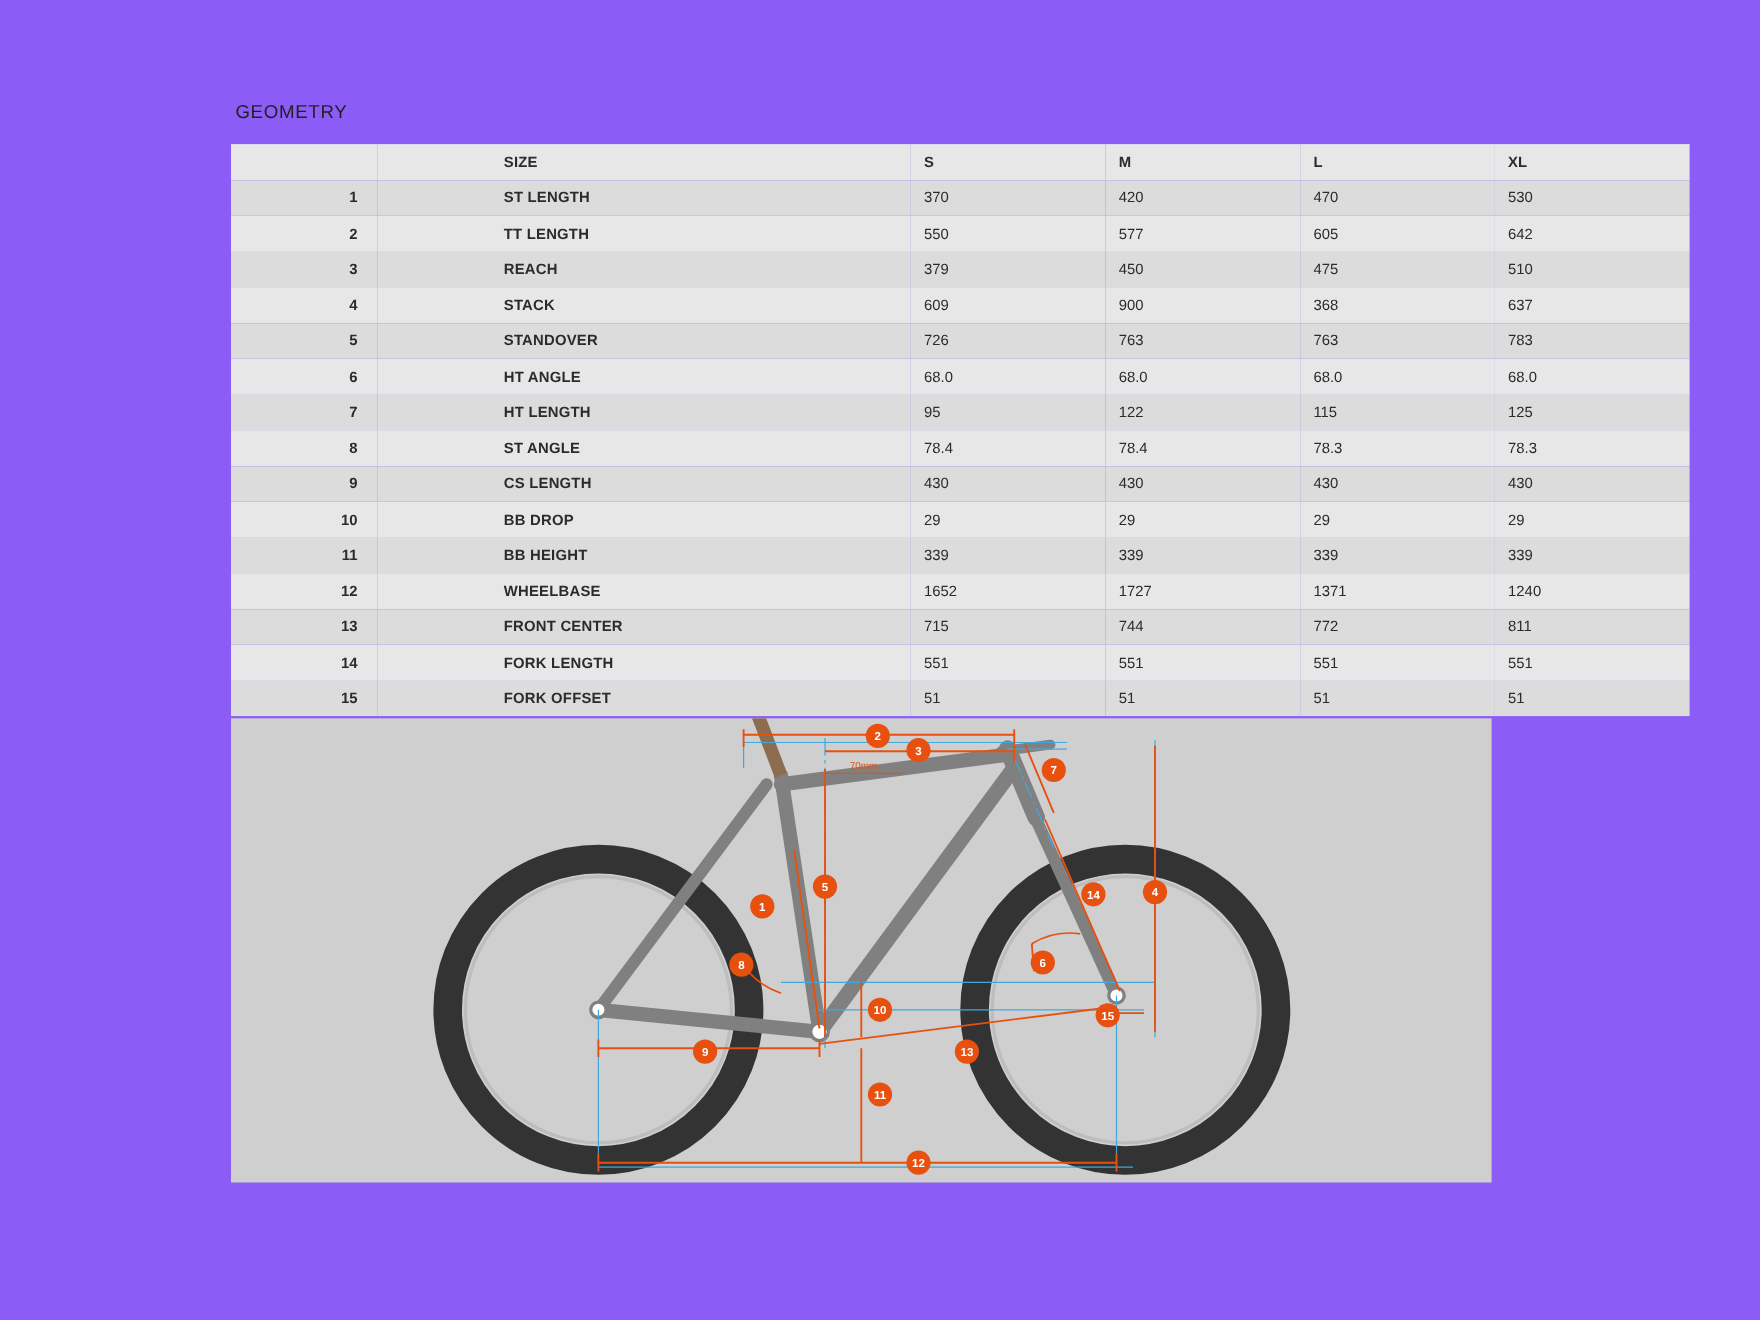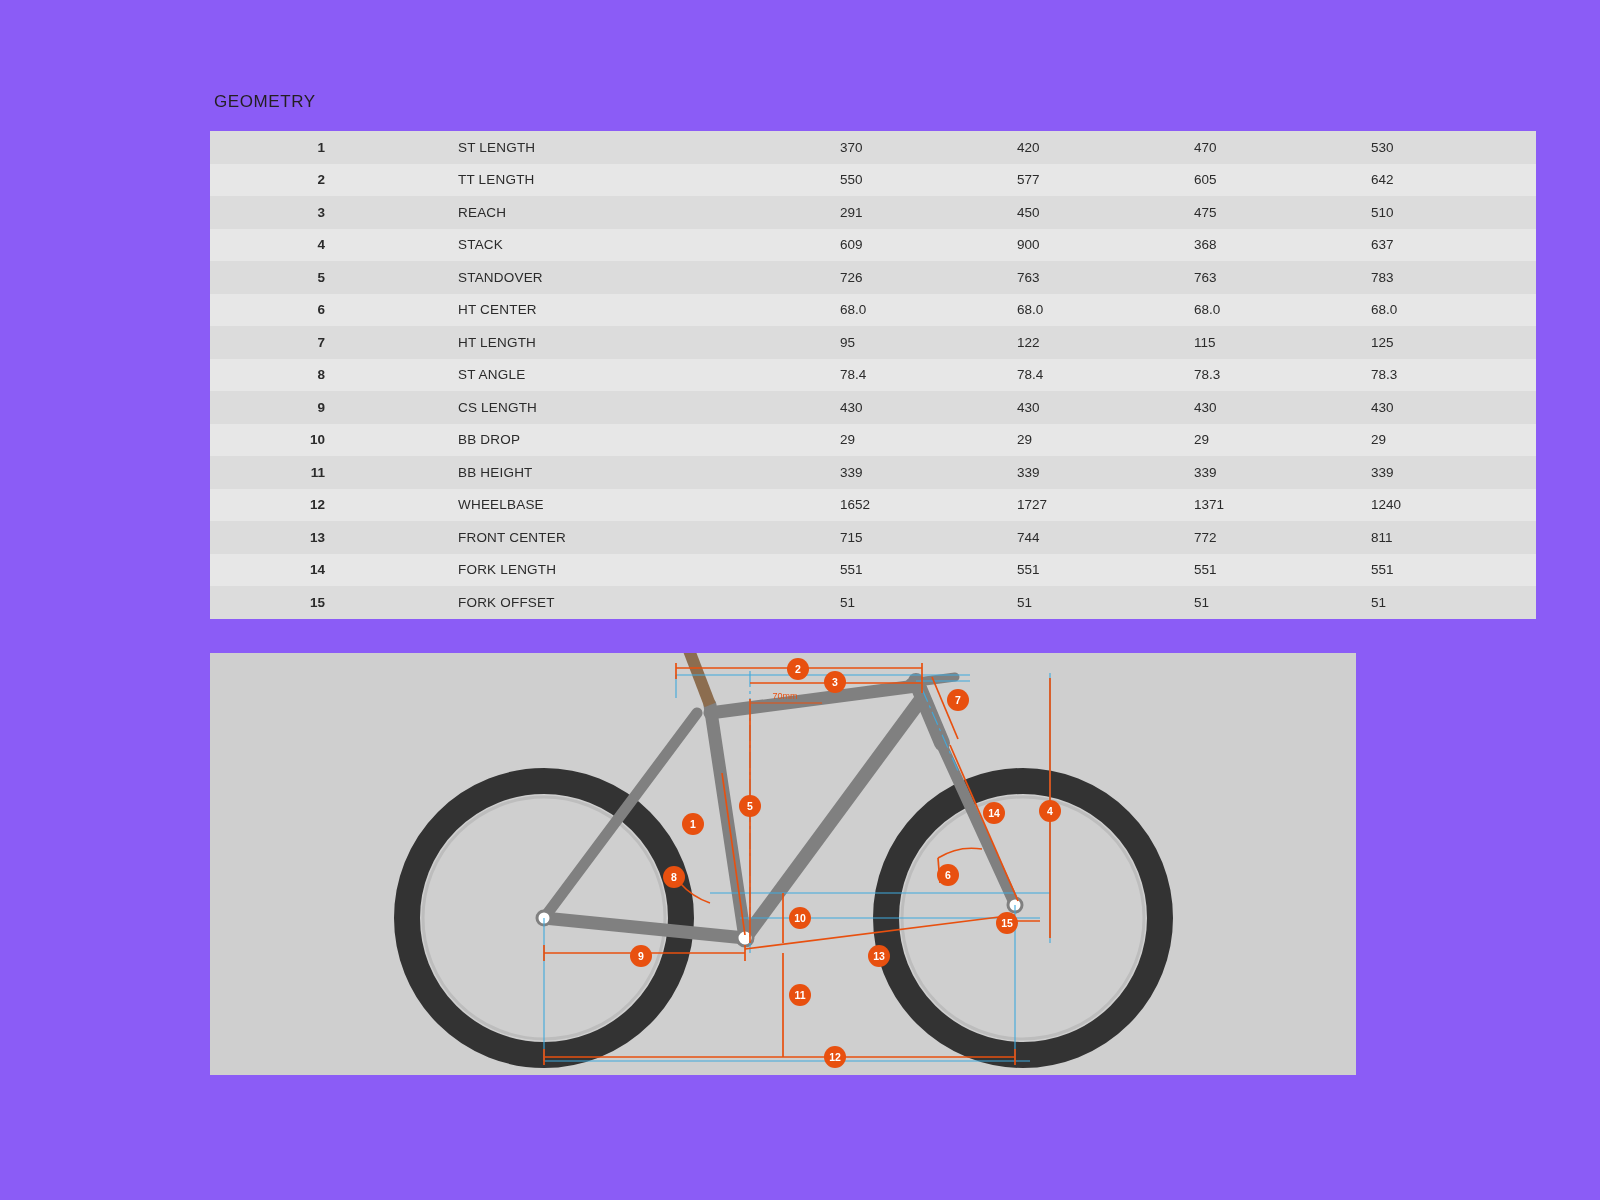--- a/index.html
+++ b/index.html
@@ -36,21 +36,21 @@
     table-layout: fixed;
   }
   table.geo td {
     height: 32.5px;
     padding: 0;
     font-size: 13.5px;
     color: #2b2b2b;
     vertical-align: middle;
   }
   .c-num { width: 115px; text-align: right; padding-right: 18px !important; font-weight: bold; font-size: 13.5px; color:#1a1a1a;}
-  .c-label { width: 370px; padding-left: 115px !important; font-weight: normal; font-size: 13.5px; letter-spacing: 0.2px; color:#1a1a1a;}
+  .c-label { width: 370px; padding-left: 115px !important; font-weight: bold; font-size: 13.5px; letter-spacing: 0.2px; color:#1a1a1a;}
   .c-val { width: 165px; padding-left: 12px !important; font-weight: normal; }
   .hdr td { font-weight: bold; font-size: 13.5px; color:#1a1a1a;}
   .row-a { background: #e7e7e7; }
   .row-b { background: #dcdcdc; }
 
   .diagram-wrap {
     position: absolute;
     left: 210px;
     top: 653px;
     width: 1146px;
@@ -62,41 +62,49 @@
 </style>
 </head>
 <body>
 
 <div id="page">
 
   <div class="title">GEOMETRY</div>
 
   <table class="geo">
     <tbody>
+      <tr class="row-a hdr">
+        <td class="c-num"></td>
+        <td class="c-label">SIZE</td>
+        <td class="c-val">S</td>
+        <td class="c-val">M</td>
+        <td class="c-val">L</td>
+        <td class="c-val">XL</td>
+      </tr>
 
       <tr class="row-b">
         <td class="c-num">1</td>
         <td class="c-label">ST LENGTH</td>
         <td class="c-val">370</td>
         <td class="c-val">420</td>
         <td class="c-val">470</td>
         <td class="c-val">530</td>
       </tr>
       <tr class="row-a">
         <td class="c-num">2</td>
         <td class="c-label">TT LENGTH</td>
         <td class="c-val">550</td>
         <td class="c-val">577</td>
         <td class="c-val">605</td>
         <td class="c-val">642</td>
       </tr>
       <tr class="row-b">
         <td class="c-num">3</td>
         <td class="c-label">REACH</td>
-        <td class="c-val">291</td>
+        <td class="c-val">379</td>
         <td class="c-val">450</td>
         <td class="c-val">475</td>
         <td class="c-val">510</td>
       </tr>
       <tr class="row-a">
         <td class="c-num">4</td>
         <td class="c-label">STACK</td>
         <td class="c-val">609</td>
         <td class="c-val">900</td>
         <td class="c-val">368</td>
@@ -105,21 +113,21 @@
       <tr class="row-b">
         <td class="c-num">5</td>
         <td class="c-label">STANDOVER</td>
         <td class="c-val">726</td>
         <td class="c-val">763</td>
         <td class="c-val">763</td>
         <td class="c-val">783</td>
       </tr>
       <tr class="row-a">
         <td class="c-num">6</td>
-        <td class="c-label">HT CENTER</td>
+        <td class="c-label">HT ANGLE</td>
         <td class="c-val">68.0</td>
         <td class="c-val">68.0</td>
         <td class="c-val">68.0</td>
         <td class="c-val">68.0</td>
       </tr>
       <tr class="row-b">
         <td class="c-num">7</td>
         <td class="c-label">HT LENGTH</td>
         <td class="c-val">95</td>
         <td class="c-val">122</td>

